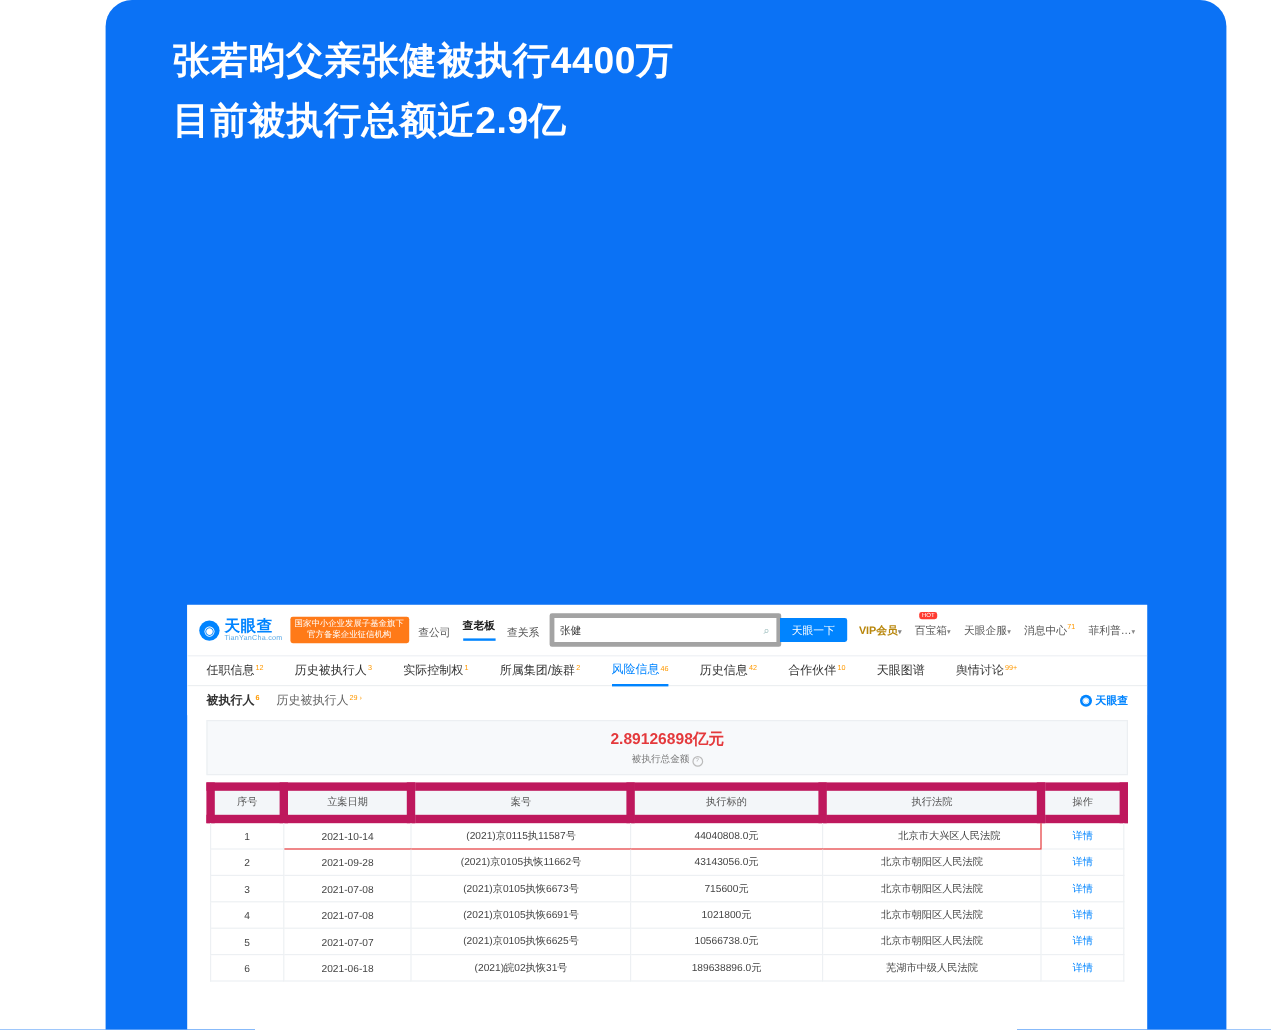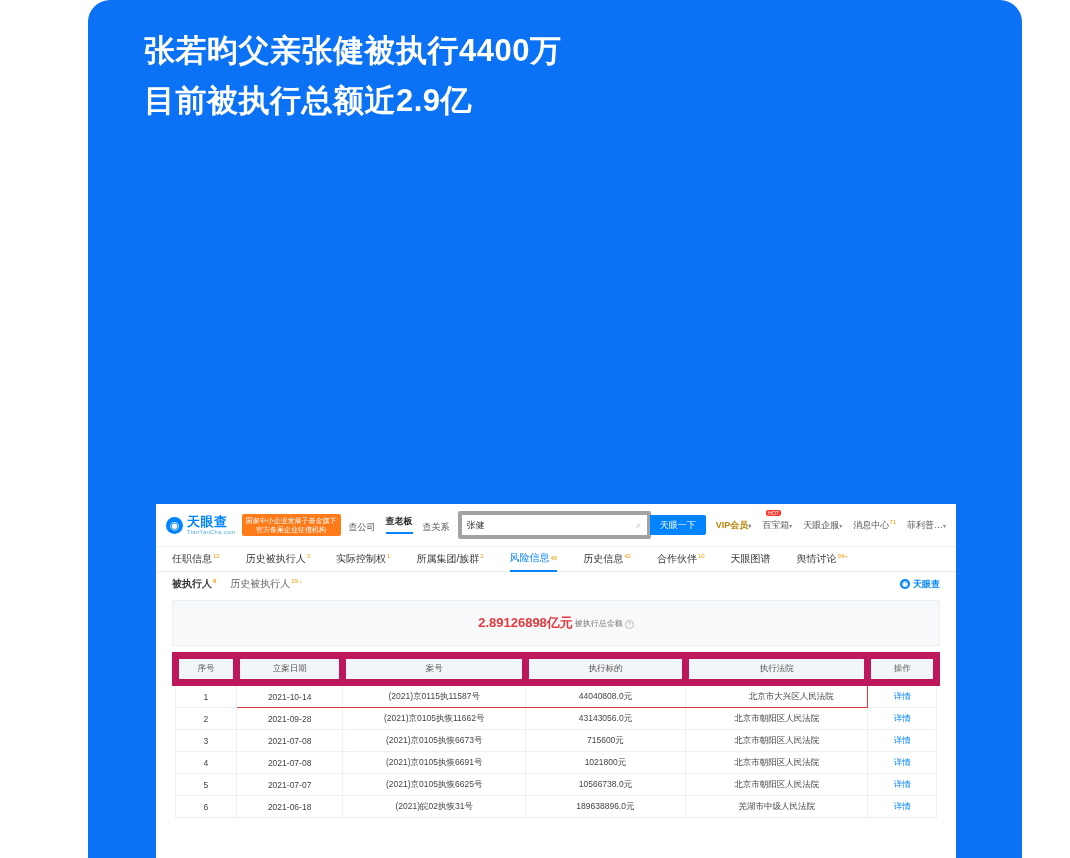--- a/index.html
+++ b/index.html
@@ -234,21 +234,21 @@
     width: 10px; height: 10px; border-radius: 50%;
     background: #0084ff; color: #fff; font-size: 7px;
     display: flex; align-items: center; justify-content: center;
   }
   .amount-panel {
     margin: 4px 16px 6px 16px;
     background: #f7f9fb;
     border: 1px solid #eceff2;
     height: 44px;
     display: flex;
-    flex-direction: row;
+    flex-direction: column;
     align-items: center;
     justify-content: center;
     gap: 2px;
   }
   .amount-val {
     color: #e4393c;
     font-size: 13px;
     font-weight: bold;
   }
   .amount-lbl {

